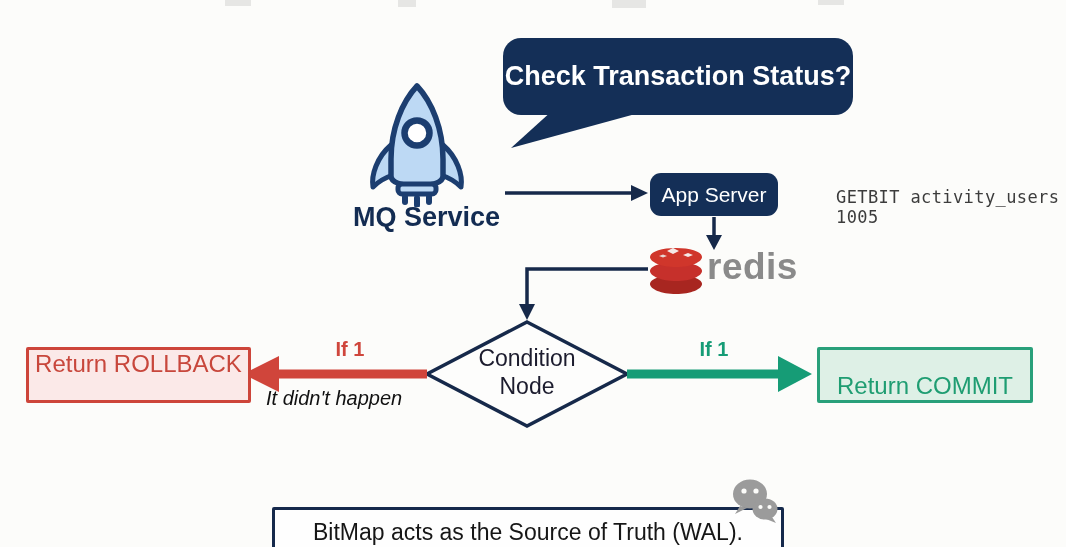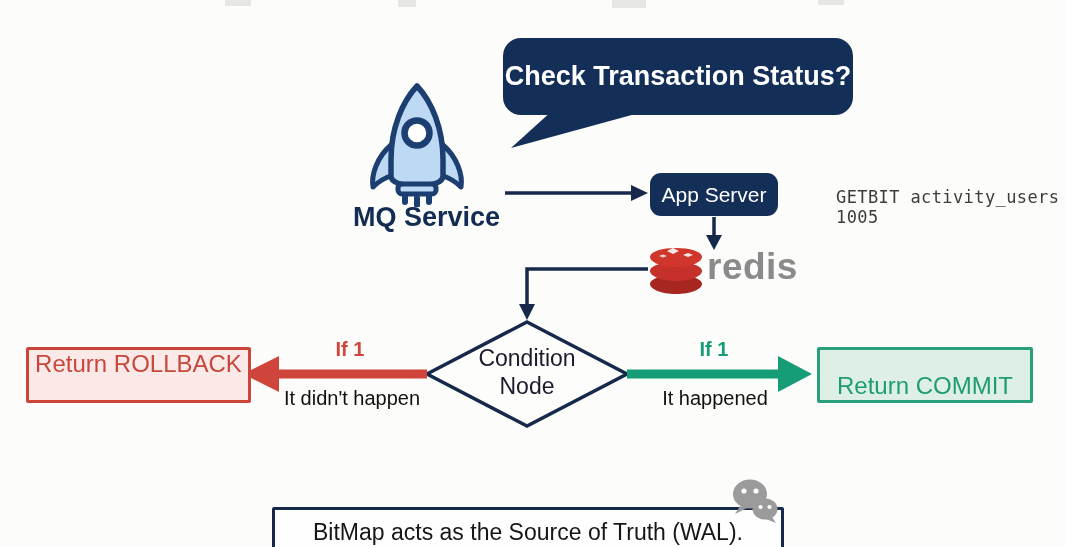--- a/index.html
+++ b/index.html
@@ -23,22 +23,22 @@
     color:#ffffff;font-size:21px;z-index:3;
   }
   #getbit-cmd{left:836px;top:187px;font-family:"DejaVu Sans Mono",monospace;
     font-size:17px;letter-spacing:0.4px;color:#3c3c3c;z-index:3;}
   #redis-wordmark{left:707px;top:246px;font-size:37px;font-weight:bold;
     color:#8a8a8a;letter-spacing:0.5px;z-index:3;}
   #condition-label{left:447px;top:344px;width:160px;text-align:center;
     font-size:23px;font-weight:500;color:#1c1c2e;line-height:1.22;z-index:3;}
   #if0-label{left:318px;top:338px;width:64px;text-align:center;
     font-size:20px;font-weight:bold;color:#cf463c;z-index:3;}
-  #didnt-label{left:266px;top:387px;width:172px;text-align:center;
-    font-size:20px;color:#111111;z-index:3;}
+  #didnt-label{left:266px;top:387px;width:172px;text-align:left;
+    font-size:20px;color:#111111;z-index:3;font-style:italic;}
   #if1-label{left:682px;top:338px;width:64px;text-align:center;
     font-size:20px;font-weight:bold;color:#169c76;z-index:3;}
   #happened-label{left:650px;top:387px;width:130px;text-align:center;
     font-size:20px;color:#111111;z-index:3;}
   #rollback-box{
     left:26px;top:347px;width:219px;height:50px;background:#fbe9e8;
     border:3px solid #cd453a;border-radius:2px;display:flex;align-items:flex-start;
     justify-content:center;color:#c8473c;font-size:24px;z-index:3;
   }
   #commit-box{
@@ -124,21 +124,20 @@
   <div id="condition-label" class="abs">
     <div>Condition</div>
     <div>Node</div>
   </div>
 
   <div id="redis-wordmark" class="abs">redis</div>
 
   <div id="if0-label" class="abs">If 1</div>
   <div id="didnt-label" class="abs">It didn't happen</div>
   <div id="if1-label" class="abs">If 1</div>
-  <div id="happened-label" class="abs">It happened</div>
 
   <div id="rollback-box" class="abs">
     <span>Return ROLLBACK</span>
   </div>
   <div id="commit-box" class="abs">
     <span>Return COMMIT</span>
   </div>
 
   <div id="footnote-box" class="abs">
     <span>BitMap acts as the Source of Truth (WAL).</span>

